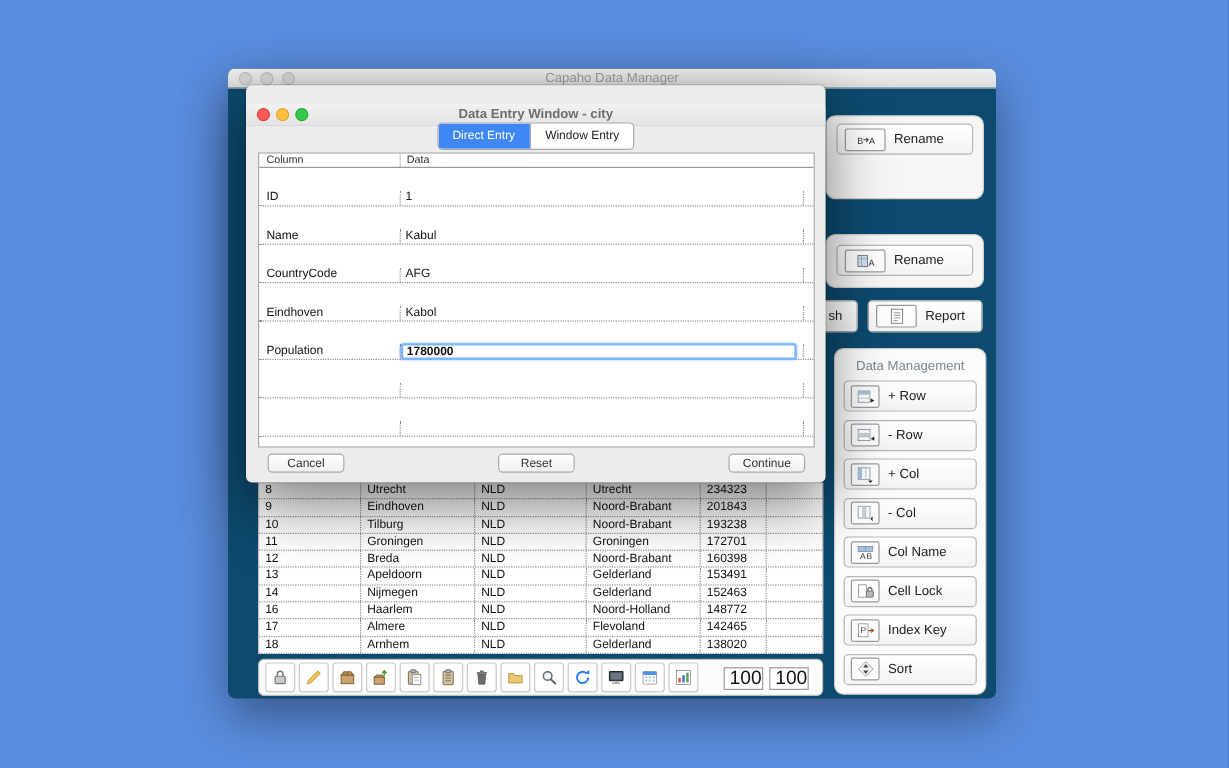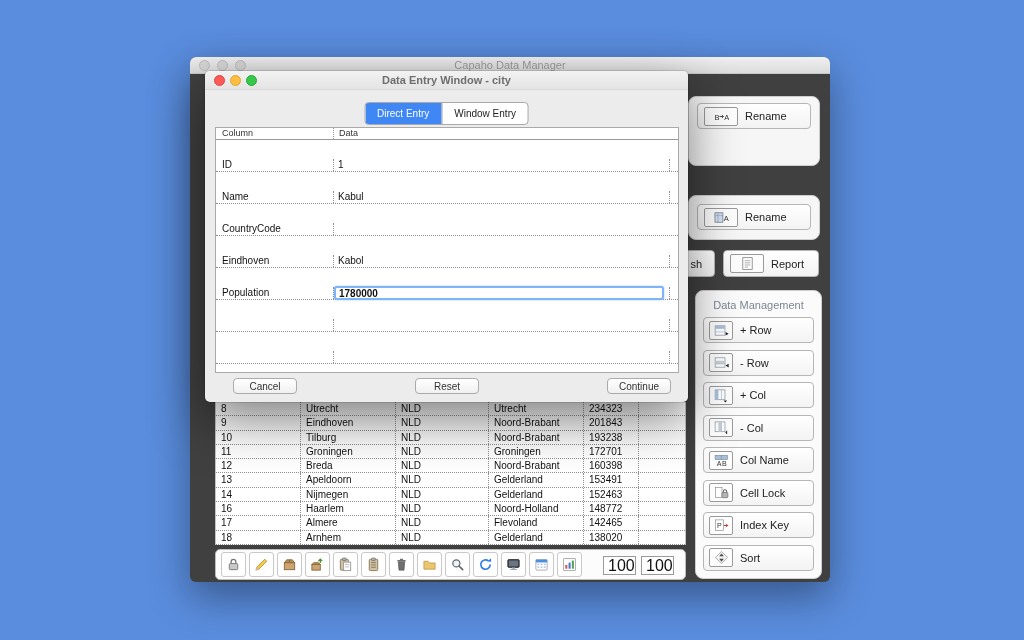--- a/index.html
+++ b/index.html
@@ -1,20 +1,20 @@
 <!DOCTYPE html>
 <html style="--accent: #3f87f5; --focus: #7fb5f7;"><head>
 <meta charset="utf-8">
 <style>
   * { margin:0; padding:0; box-sizing:border-box; }
   html,body { width:1024px; height:640px; overflow:hidden; }
   body { font-family:"Liberation Sans","DejaVu Sans",sans-serif; background:#5a8dde; position:relative; }
 
   
-  .main-window{position:absolute;left:190px;top:57px;width:640px;height:525px;background:#404040;
+  .main-window{position:absolute;left:190px;top:57px;width:640px;height:525px;background:#0c4a6e;
     border-radius:6px;box-shadow:0 15px 40px rgba(0,0,0,.38);z-index:1;}
   .main-titlebar{height:17px;background:linear-gradient(#f0f0f0,#dcdcdc);border-bottom:1px solid #c8c8c8;
     border-radius:6px 6px 0 0;position:relative;display:flex;align-items:center;justify-content:center;}
   .main-title{font-size:11px;color:#9b9b9b;}
   .traffic{position:absolute;left:9px;top:3px;display:flex;gap:7px;}
   .dlg-traffic{position:absolute;left:9px;top:4px;display:flex;gap:5px;}
   .dot{width:11px;height:11px;border-radius:50%;}
   .dot.gray{background:#d6d6d6;border:1px solid #bdbdbd;}
   .dot.red{background:#fc5b57;border:1px solid #e2423e;}
   .dot.yellow{background:#fdbe41;border:1px solid #e0a62f;}
@@ -54,21 +54,21 @@
   .dm-title{font-size:11px;color:#7c8692;text-align:center;margin:3px 0 6px;}
   .dm-btn{display:flex;align-items:center;gap:7px;background:linear-gradient(#fff,#f3f3f3);
     border:1px solid #b6b6b6;border-radius:4px;height:26px;padding:0 5px;margin-bottom:6.5px;font-size:11px;color:#222;}
   .dm-ic{width:24px;height:19px;border:1px solid #9a9a9a;background:#fdfdfd;border-radius:2px;
     display:flex;align-items:center;justify-content:center;flex:0 0 auto;}
 
   
   .dialog{position:absolute;left:205px;top:71px;width:483px;height:331px;background:#ececec;border-radius:5px;
     box-shadow:0 18px 50px rgba(0,0,0,.5),0 0 0 1px rgba(0,0,0,.12);z-index:10;}
   .dialog-titlebar{height:19px;display:flex;align-items:center;justify-content:center;position:relative;
-    background:linear-gradient(#f2f2f2,#e4e4e4);border-bottom:1px solid #d8d8d8;border-radius:5px 5px 0 0;}
+    background:linear-gradient(#f2f2f2,#e4e4e4);border-bottom:1px solid #d8d8d8;border-radius:5px 5px 0 0;margin-top:15px;}
   .dialog-title{font-size:11px;font-weight:bold;color:#6e6e6e;}
   .segmented{position:absolute;top:31px;left:50%;transform:translateX(-50%);display:flex;height:23px;
     border-radius:4px;overflow:hidden;border:1px solid #a9a9a9;background:#fff;text-align:center;}
   .segment{font-size:10px;padding:0 12px;display:flex;align-items:center;color:#222;}
   .segment.active{background:var(--accent,#3f87f5);color:#fff;}
   .segment + .segment{border-left:1px solid #a9a9a9;}
 
   .entry-table{position:absolute;left:10px;top:56px;width:464px;height:246px;background:#fff;
     border:1px solid #aaa;display:flex;flex-direction:column;overflow:hidden;}
   .ehead{display:flex;height:12px;border-bottom:1px solid #999;font-size:9px;color:#333;flex:0 0 auto;}
@@ -78,21 +78,21 @@
   .ec1{width:118px;border-right:1px dotted #8f8f8f;font-size:10px;color:#111;padding-left:6px;display:flex;align-items:center;}
   .ec2{width:336px;border-right:1px dotted #8f8f8f;font-size:10px;color:#111;padding-left:4px;
     display:flex;align-items:center;position:relative;}
   .ec3{flex:1;}
   .focus-field{position:absolute;left:0;top:-1px;width:330px;height:14.5px;background:#fff;
     border:2px solid var(--focus,#7fb5f7);border-radius:3px;font-size:10px;color:#111;
     display:flex;align-items:center;padding-left:3px;box-shadow:0 0 2px rgba(70,140,245,.55);font-weight:bold;}
   .dlg-btn{position:absolute;top:307px;width:64px;height:16px;background:linear-gradient(#fff,#f0f0f0);
     border:1px solid #ababab;border-radius:4px;font-size:10px;color:#333;
     display:flex;align-items:center;justify-content:center;}
-  .btn-cancel{left:18px;margin-left:10px;} .btn-reset{left:210px;} .btn-continue{left:402px;}
+  .btn-cancel{left:18px;} .btn-reset{left:210px;} .btn-continue{left:402px;}
 </style>
 </head>
 <body style="background: rgb(90, 141, 222);">
 
 <div class="main-window">
   <div class="main-titlebar">
     <div class="traffic">
       <span class="dot gray"></span>
       <span class="dot gray"></span>
       <span class="dot gray"></span>
@@ -450,20 +450,21 @@
           <div class="ec2">1</div>
           <div class="ec3"></div>
         </div>
         <div class="erow">
           <div class="ec1">Name</div>
           <div class="ec2">Kabul</div>
           <div class="ec3"></div>
         </div>
         <div class="erow">
           <div class="ec1">CountryCode</div>
+          <div class="ec2">AFG</div>
           <div class="ec3"></div>
         </div>
         <div class="erow">
           <div class="ec1">Eindhoven</div>
           <div class="ec2">Kabol</div>
           <div class="ec3"></div>
         </div>
         <div class="erow">
           <div class="ec1">Population</div>
           <div class="ec2">

